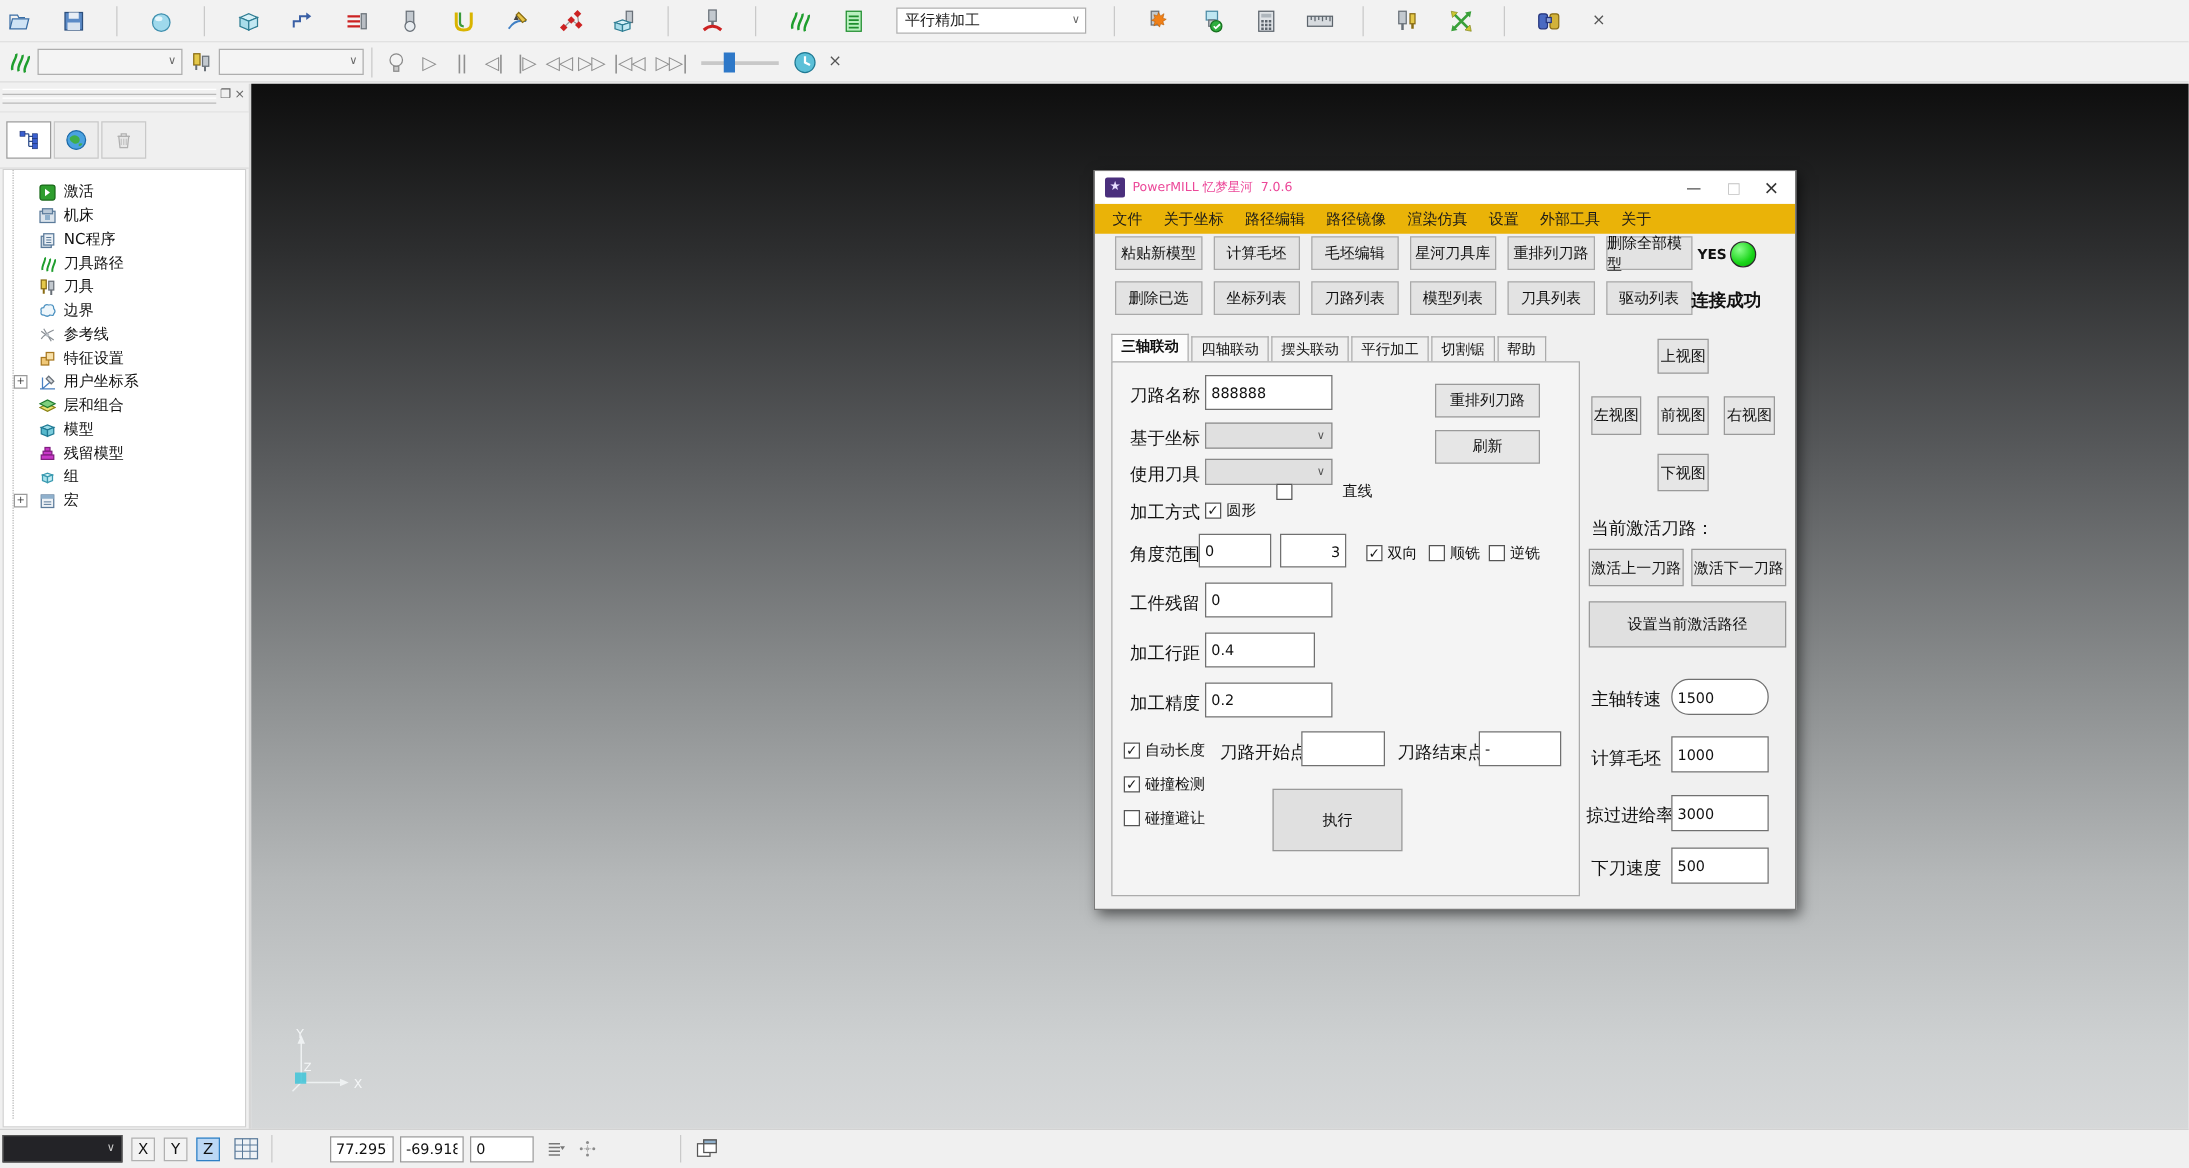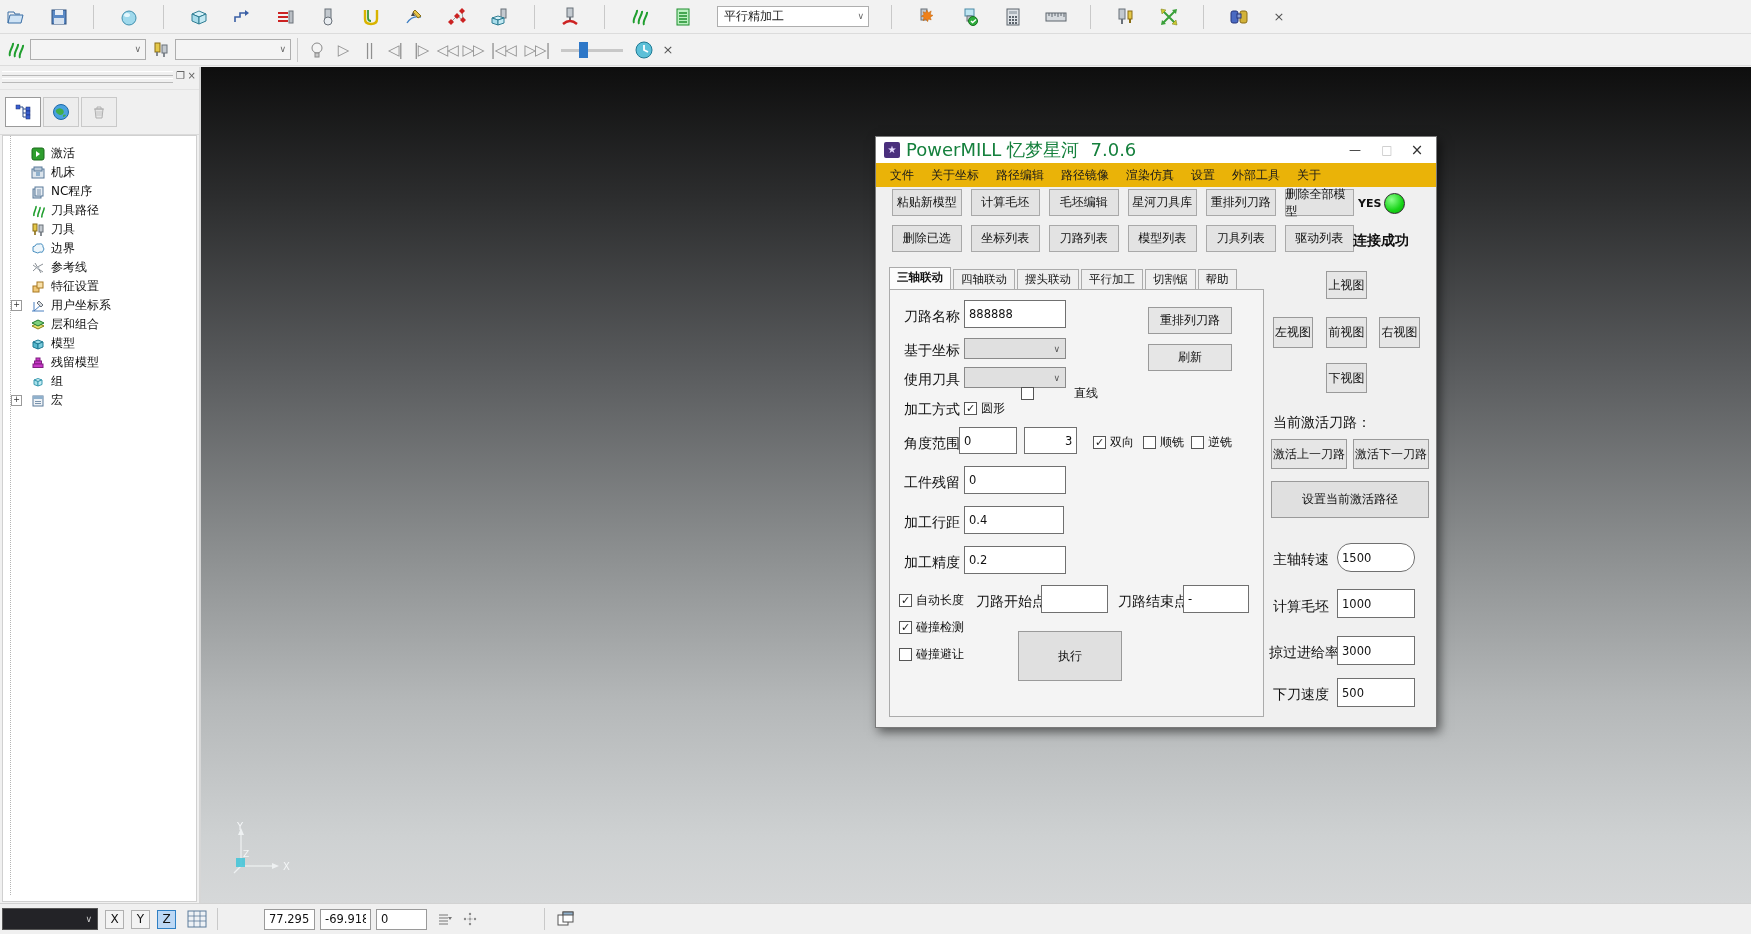--- a/index.html
+++ b/index.html
@@ -41,21 +41,21 @@
 
   .viewport{flex:1;position:relative;background:linear-gradient(180deg,#0e0e0e 0%,#2d2e2f 16%,#595b5d 36%,#8c8f90 58%,#b5b8b9 76%,#ced1d2 92%,#d6d8d9 100%);}
 
   
   .triad{position:absolute;left:26px;bottom:22px;width:72px;height:62px;}
 
   
   .dlg{position:absolute;left:875px;top:136px;width:562px;height:592px;background:#f0f0f0;border:1px solid #7a7a7a;box-shadow:3px 4px 10px rgba(0,0,0,.55);box-sizing:border-box;z-index:50;}
   .dlg-title{height:26px;background:#ffffff;display:flex;align-items:center;padding-left:8px;position:relative;}
   .dlg-title .appico{width:16px;height:16px;background:#4a2f7d;border-radius:2px;color:#e7dcff;font-size:10px;line-height:16px;text-align:center;margin-right:6px;}
-  .dlg-title .t{font-size:18px;color:#15803d;}
+  .dlg-title .t{font-size:10px;color:#ec4899;}
   .wbtn{position:absolute;top:0;width:30px;height:26px;display:flex;align-items:center;justify-content:center;font-size:12px;color:#333;}
   .dlg-menu{height:24px;display:flex;align-items:center;gap:17px;padding-left:14px;font-size:12px;color:#1a1a1a;background:#eab308;}
   .btnrow{position:absolute;left:16px;width:462px;height:27px;display:flex;gap:9px;}
   .btn{background:#e3e3e3;border:1px solid #a9a9a9;display:flex;align-items:center;justify-content:center;font-size:12px;color:#111;box-sizing:border-box;}
   .btnrow .btn{flex:1;}
   .magenta{color:#e505e5;font-weight:bold;}
   .led{position:absolute;left:508px;top:56px;width:19px;height:19px;border-radius:50%;background:radial-gradient(circle at 35% 30%,#8bff8b,#17d417 60%,#0da80d);border:1px solid #2a2a2a;}
   .tabstrip{position:absolute;left:13px;top:133px;display:flex;align-items:flex-end;height:20px;}
   .tab{border:1px solid #ababab;border-bottom:none;background:#efefef;padding:2px 7px 3px 7px;font-size:11.5px;color:#111;margin-right:2px;}
   .tab.active{background:#fcfcfc;padding-bottom:5px;font-weight:bold;}
@@ -574,21 +574,21 @@
       </span>
     <span class="cb" style="left:315px;top:297px;">
         <span class="box"></span>
         <span>逆铣</span>
       </span>
 
     <span class="dlbl" style="left:28px;top:337px;">工件残留</span>
     <input class="din" style="left: 88px; top: 329px; width: 102px; height: 28px;" value="0">
 
     <span class="dlbl" style="left:28px;top:377px;">加工行距</span>
-    <input class="din" style="left: 88px; top: 369px; width: 100px; height: 28px;" value="0.4">
+    <input class="din" style="left: 88px; top: 369px; width: 88px; height: 28px;" value="0.4">
 
     <span class="dlbl" style="left:28px;top:417px;">加工精度</span>
     <input class="din" style="left: 88px; top: 409px; width: 102px; height: 28px;" value="0.2">
 
     <span class="cb" style="left:23px;top:455px;">
         <span class="box">✓</span>
         <span>自动长度</span>
       </span>
     <span class="dlbl" style="left:100px;top:456px;">刀路开始点</span>
     <input class="din" style="left: 165px; top: 448px; width: 67px; height: 28px;" value="">

